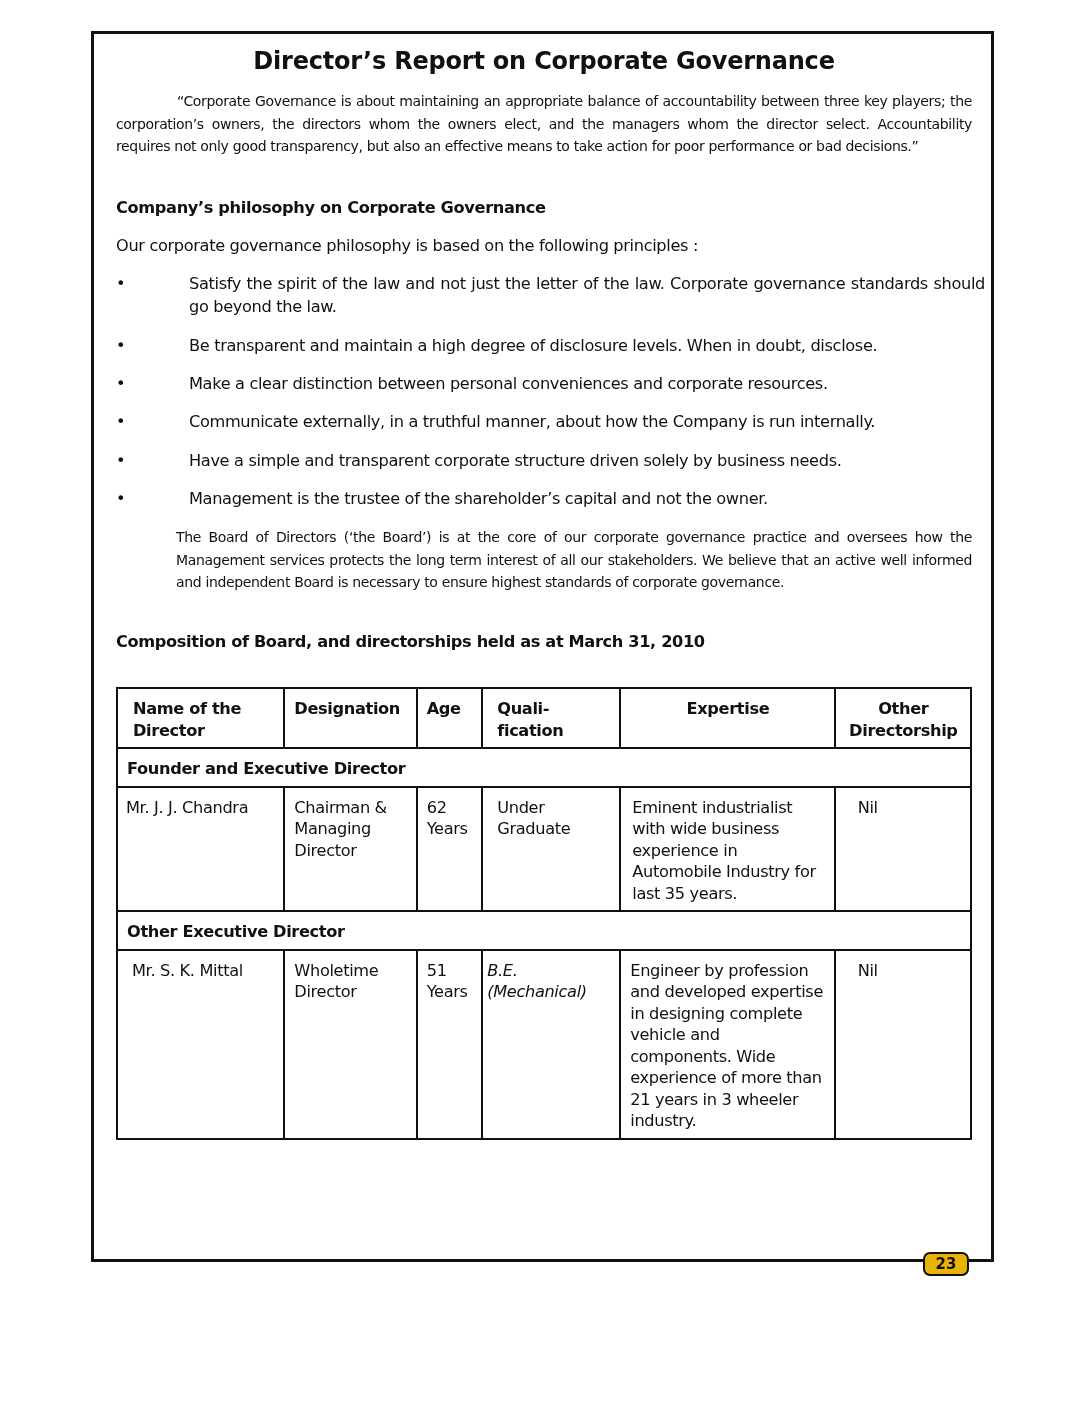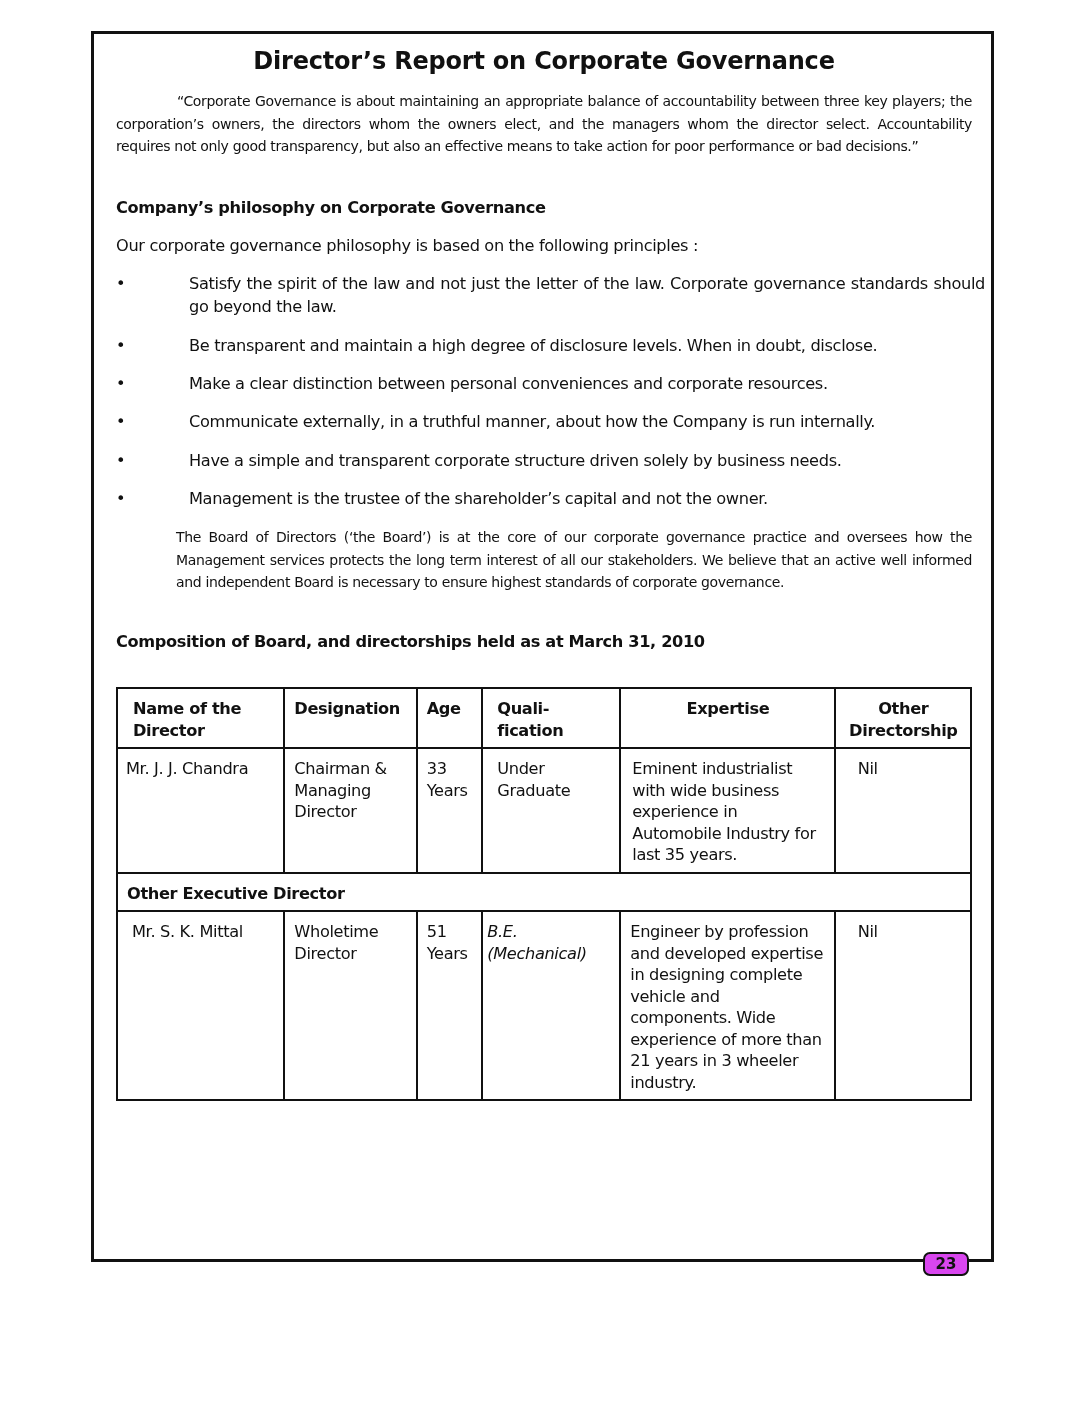--- a/index.html
+++ b/index.html
@@ -33,21 +33,21 @@
     border: 2px solid #111; vertical-align: top; padding: 9px 8px 6px 9px; text-align: left;
   }
   table.dirs th { font-weight: bold; height: 42px; }
   .c1 { width: 148px; } .c2 { width: 114px; } .c3 { width: 47px; }
   .c4 { width: 116px; } .c5 { width: 203px; } .c6 { width: 118px; }
   .section-row td { font-weight: bold; padding: 7px 12px 8px 12px; }
   .th-center { text-align: center !important; }
   .nil { padding-left: 22px !important; }
   .page-num {
     position: absolute; left: 923px; top: 1252px; width: 46px; height: 24px; box-sizing: border-box;
-    border: 2px solid #111; border-radius: 7px; background: #d946ef; text-align: center;
+    border: 2px solid #111; border-radius: 7px; background: #eab308; text-align: center;
     font-weight: bold; font-size: 15px; line-height: 20px;
   }
 </style>
 </head>
 <body>
 
 <div class="frame"></div>
 
 <div class="page-title">Director’s Report on Corporate Governance</div>
 
@@ -90,24 +90,27 @@
     <tr>
       <th class="c1" style="padding-left:15px;"><span>Name of the Director</span></th>
       <th class="c2">Designation</th>
       <th class="c3">Age</th>
       <th class="c4" style="padding-left:14px;">Quali- fication</th>
       <th class="c5 th-center">Expertise</th>
       <th class="c6 th-center">Other Directorship</th>
     </tr>
   </thead>
   <tbody>
+    <tr class="section-row">
+      <td colspan="6">Founder and Executive Director</td>
+    </tr>
     <tr style="height:123px;">
       <td style="padding-left:8px;">Mr. J. J. Chandra</td>
       <td>Chairman &amp; Managing Director</td>
-      <td>33 Years</td>
+      <td>62 Years</td>
       <td style="padding-left:14px;">Under Graduate</td>
       <td style="padding-left:11px;">Eminent industrialist with wide business experience in Automobile Industry for last 35 years.</td>
       <td class="nil">Nil</td>
     </tr>
     <tr class="section-row">
       <td colspan="6">Other Executive Director</td>
     </tr>
     <tr style="height:164px;margin-left:20px;">
       <td style="padding-left:14px;">Mr. S. K. Mittal</td>
       <td>Wholetime Director</td>

